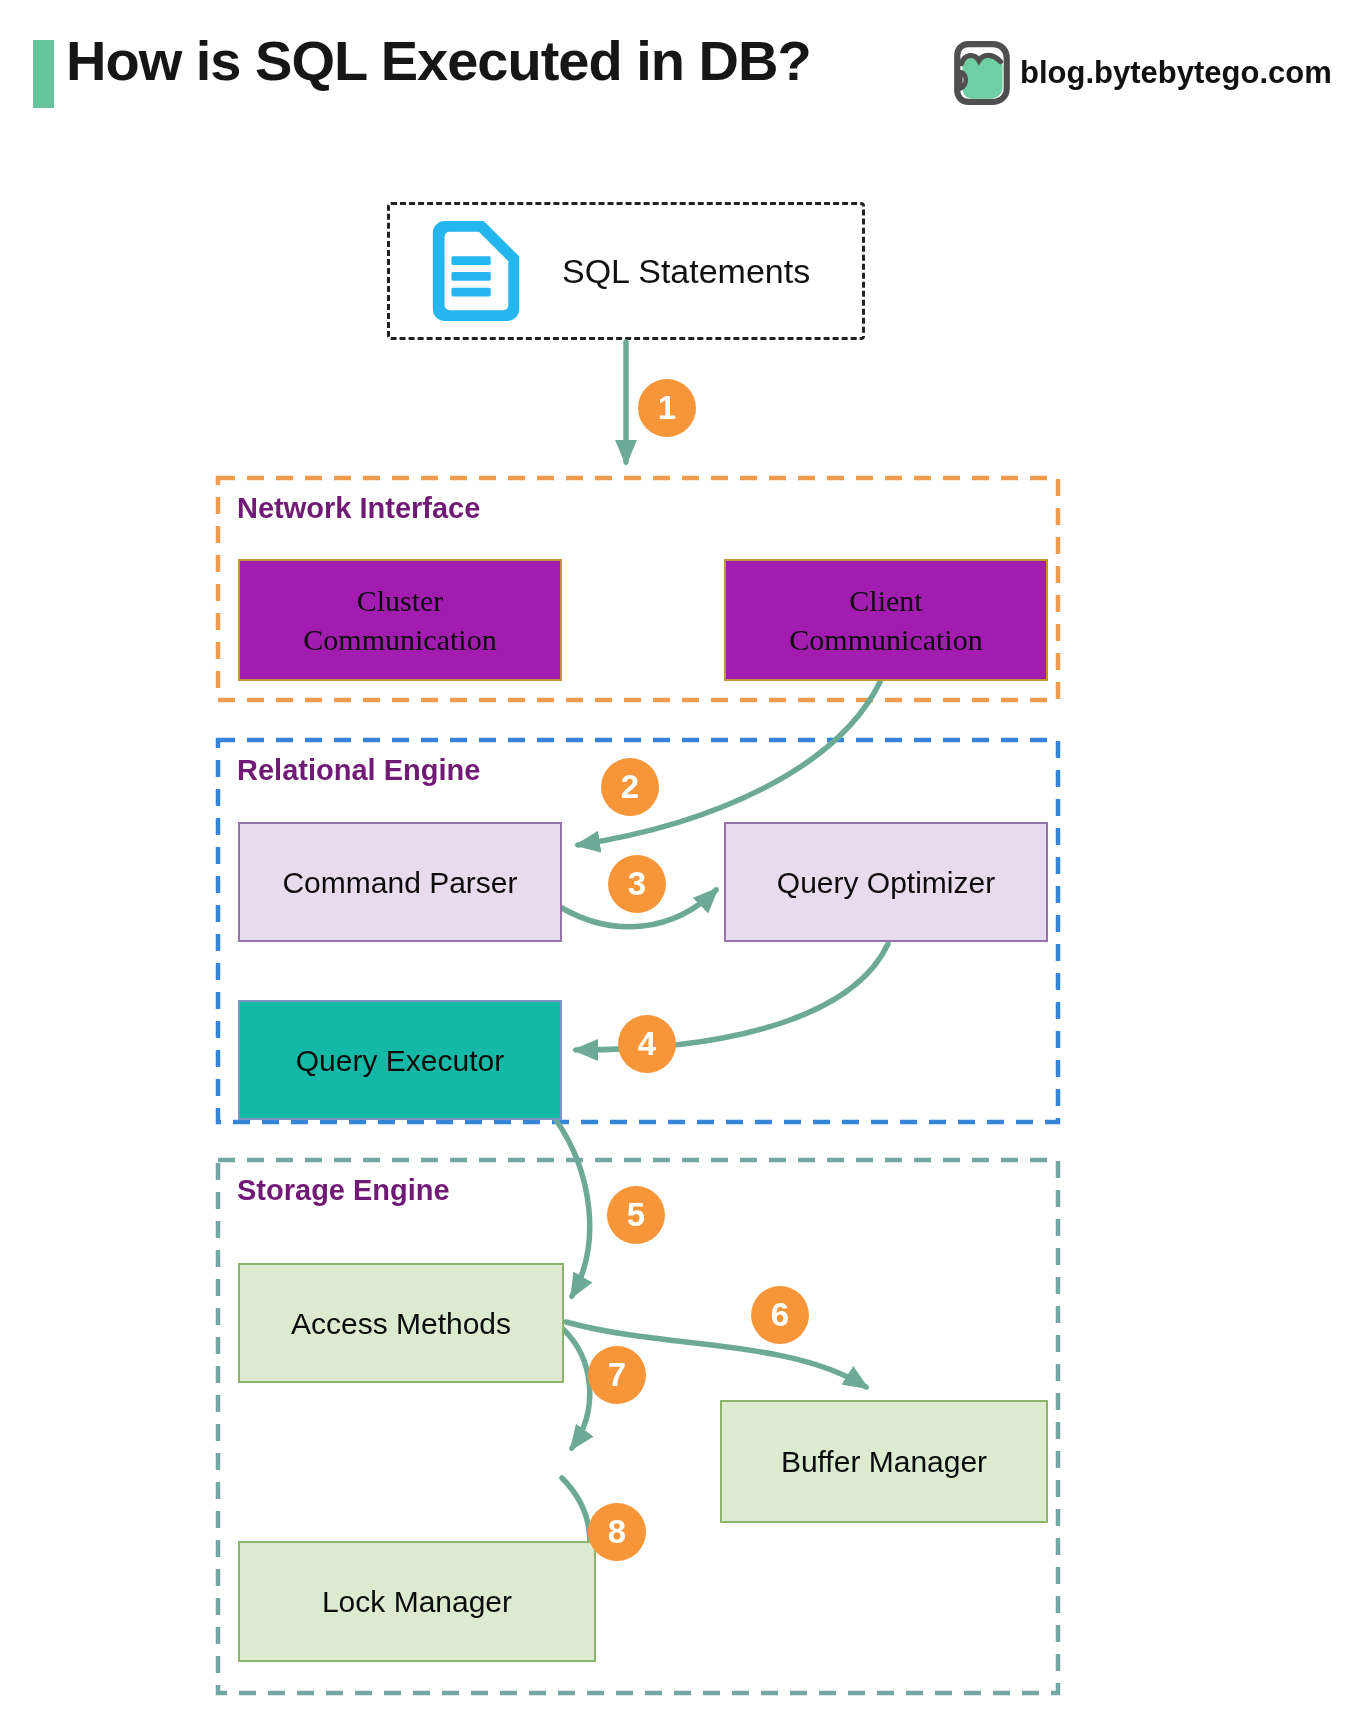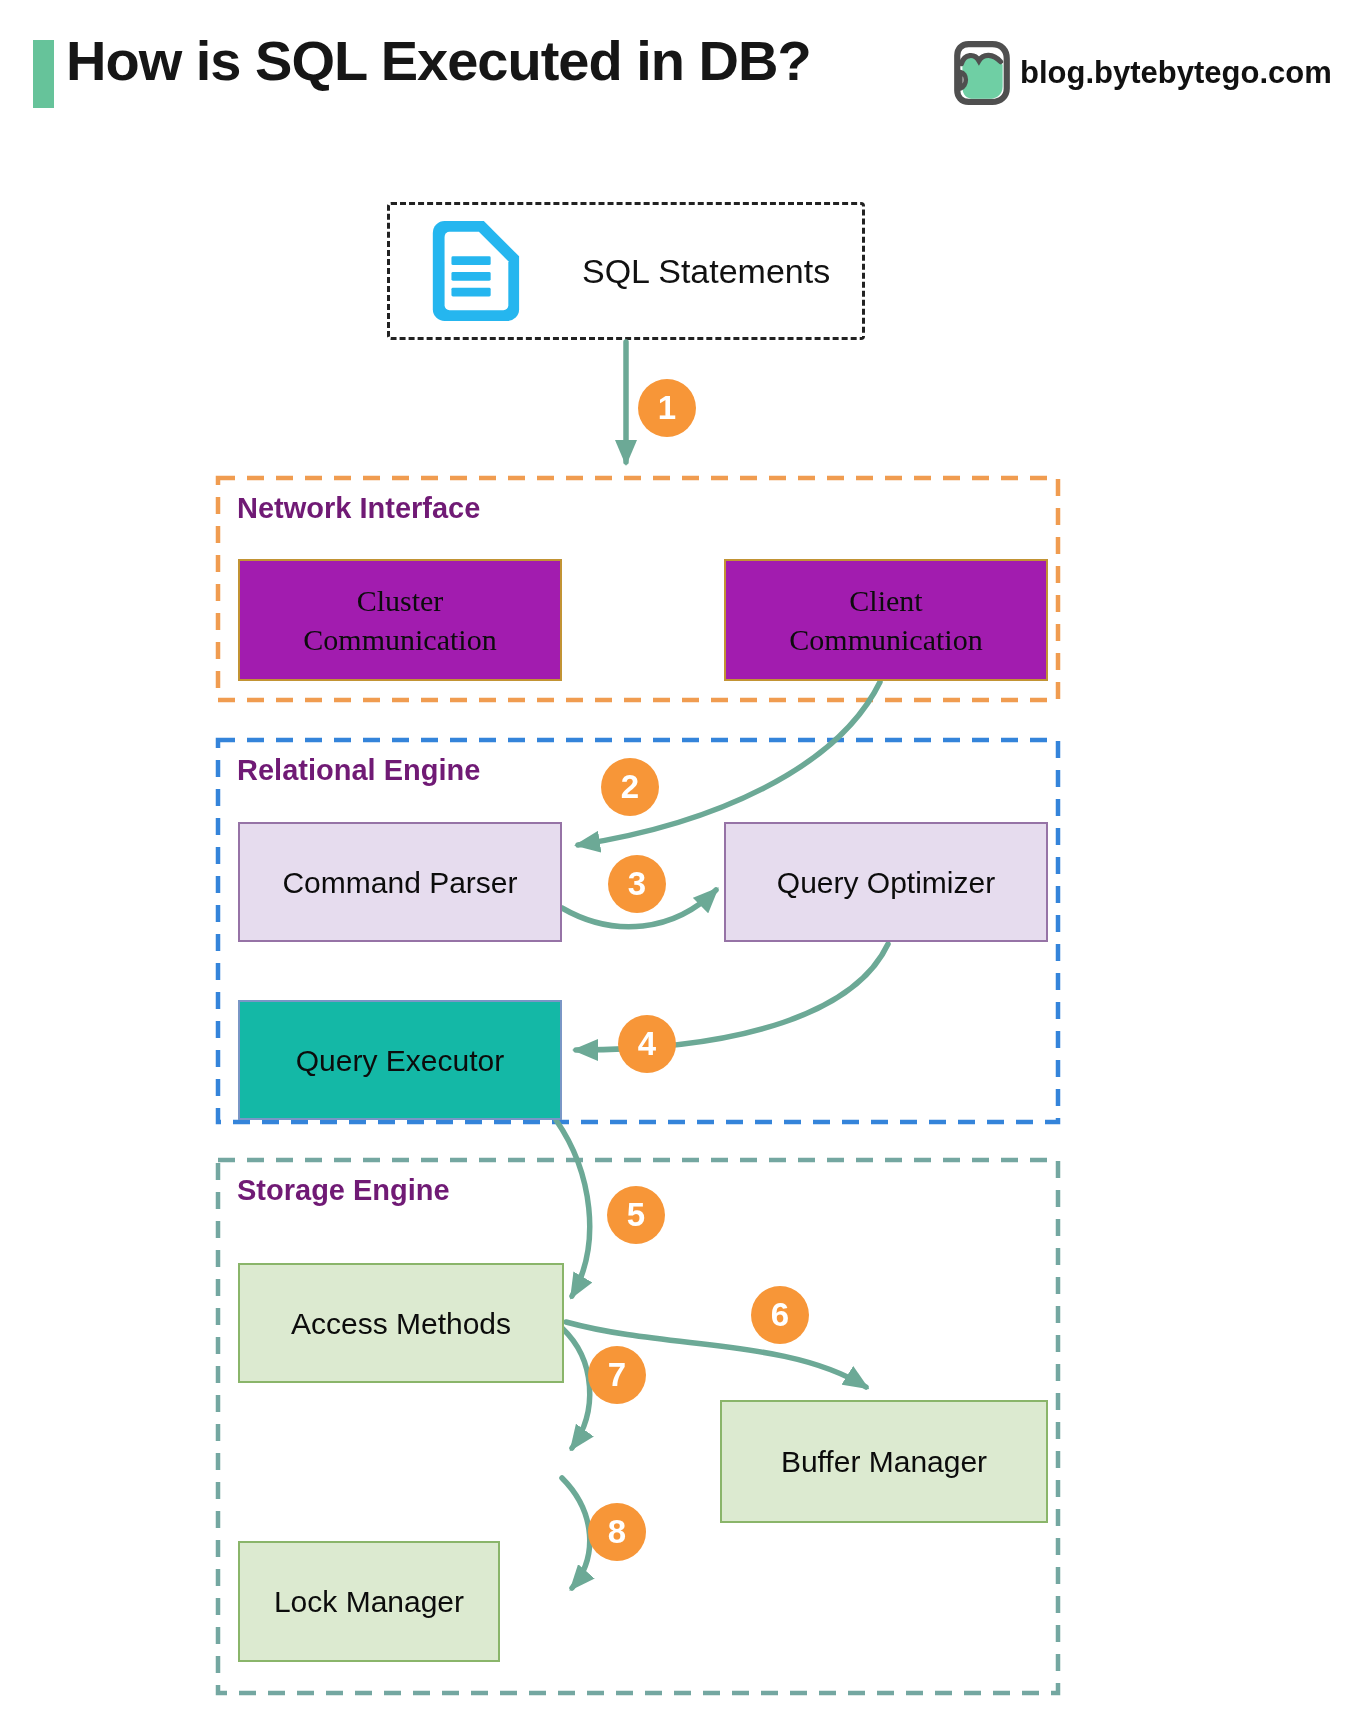--- a/index.html
+++ b/index.html
@@ -11,21 +11,21 @@
   .accent-bar{position:absolute;left:33px;top:40px;width:21px;height:68px;background:#66C39A;}
   .title{position:absolute;left:66px;top:28px;margin:0;font-size:56px;font-weight:bold;
          letter-spacing:-1px;color:#161616;white-space:nowrap;}
   .brand{position:absolute;left:950px;top:40px;display:flex;align-items:center;gap:6px;}
   .brand svg{width:64px;height:66px;display:block;}
   .brand-text{font-size:31px;font-weight:bold;color:#111;letter-spacing:0;}
   
   .sql-box{
     position:absolute;left:387px;top:202px;width:478px;height:138px;
     border:3px dashed #222;border-radius:4px;box-sizing:border-box;
-    display:flex;align-items:center;justify-content:flex-start;background:#fff;gap:20px;
+    display:flex;align-items:center;justify-content:flex-start;background:#fff;
   }
   .sql-box .doc{width:92px;height:100px;margin-left:38px;flex:0 0 auto;}
   .sql-box .sql-label{font-size:34px;color:#111;margin-left:42px;}
   
   .overlay{position:absolute;left:0;top:0;width:1358px;height:1722px;pointer-events:none;}
   
   .zone-label{position:absolute;font-size:29px;font-weight:bold;color:#701a75;white-space:nowrap;}
   .zl-network{left:237px;top:492px;}
   .zl-relational{left:237px;top:754px;}
   .zl-storage{left:237px;top:1174px;}
@@ -38,21 +38,21 @@
   .node-purple{background:#E6DCEE;border:2px solid #9673A6;}
   .node-blue{background:#14b8a6;border:2px solid #7A96C6;}
   .node-green{background:#DCEAD0;border:2px solid #8AB56A;}
   .n-cluster{left:238px;top:559px;width:324px;height:122px;}
   .n-client{left:724px;top:559px;width:324px;height:122px;}
   .n-parser{left:238px;top:822px;width:324px;height:120px;}
   .n-optimizer{left:724px;top:822px;width:324px;height:120px;}
   .n-executor{left:238px;top:1000px;width:324px;height:120px;}
   .n-access{left:238px;top:1263px;width:326px;height:120px;}
   .n-transaction{left:238px;top:1400px;width:326px;height:122px;}
-  .n-lock{left:238px;top:1541px;width:262px;height:121px;}
+  .n-lock{left:238px;top:1541px;width:358px;height:121px;}
   .n-buffer{left:720px;top:1400px;width:328px;height:123px;}
   
   .step{
     position:absolute;width:58px;height:58px;border-radius:50%;background:#F79638;
     color:#fff;font-size:33px;font-weight:bold;display:flex;align-items:center;justify-content:center;
   }
   .s1{left:638px;top:379px;}
   .s2{left:601px;top:758px;}
   .s3{left:608px;top:855px;}
   .s4{left:618px;top:1015px;}

